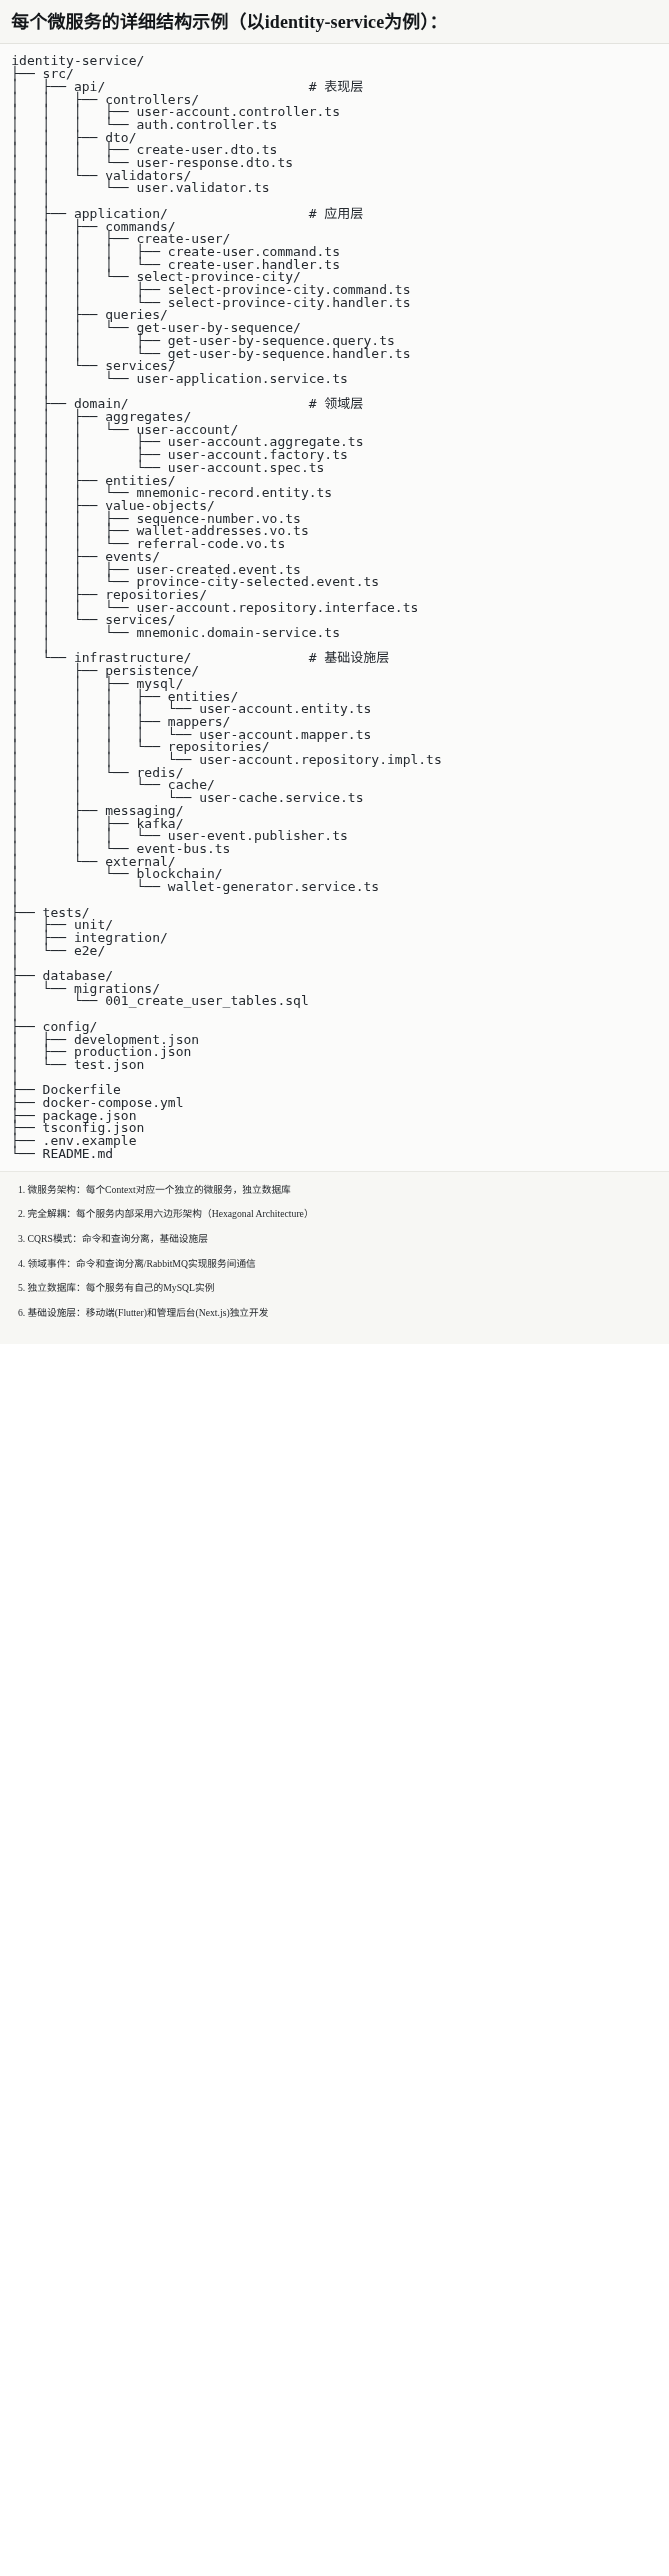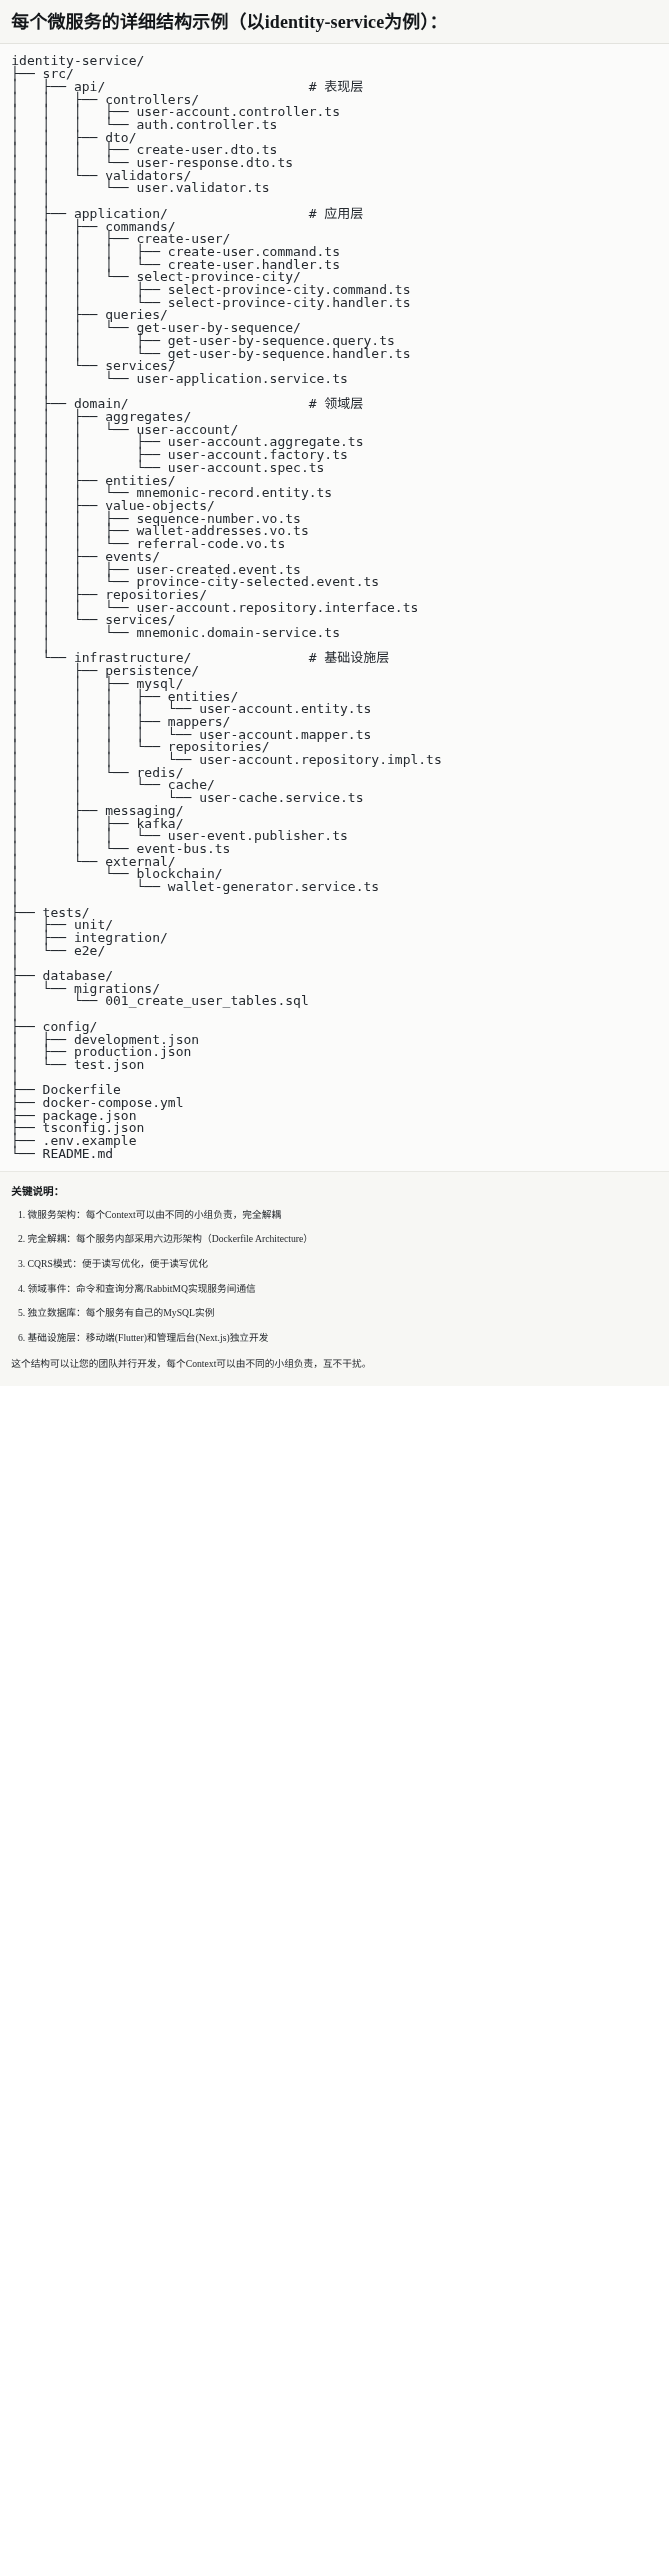--- a/index.html
+++ b/index.html
@@ -174,24 +174,22 @@
 │
 ├── Dockerfile
 ├── docker-compose.yml
 ├── package.json
 ├── tsconfig.json
 ├── .env.example
 └── README.md</pre>
 </section>
 
 <section class="keypoints">
-  <h2>关键说明：</h2>
   <ol class="kp-list">
-      <li><span class="kp-term">微服务架构</span><span>：</span><span>每个Context可以由不同的小组负责，完全解耦</span></li>
-      <li><span class="kp-term">完全解耦</span><span>：</span><span>每个服务内部采用六边形架构（Dockerfile Architecture）</span></li>
-      <li><span class="kp-term">CQRS模式</span><span>：</span><span>便于读写优化，便于读写优化</span></li>
+      <li><span class="kp-term">微服务架构</span><span>：</span><span>每个Context对应一个独立的微服务，独立数据库</span></li>
+      <li><span class="kp-term">完全解耦</span><span>：</span><span>每个服务内部采用六边形架构（Hexagonal Architecture）</span></li>
+      <li><span class="kp-term">CQRS模式</span><span>：</span><span>命令和查询分离，基础设施层</span></li>
       <li><span class="kp-term">领域事件</span><span>：</span><span>命令和查询分离/RabbitMQ实现服务间通信</span></li>
       <li><span class="kp-term">独立数据库</span><span>：</span><span>每个服务有自己的MySQL实例</span></li>
       <li><span class="kp-term">基础设施层</span><span>：</span><span>移动端(Flutter)和管理后台(Next.js)独立开发</span></li>
     </ol>
-  <p class="kp-footer">这个结构可以让您的团队并行开发，每个Context可以由不同的小组负责，互不干扰。</p>
 </section>
 
 
 </body></html>

